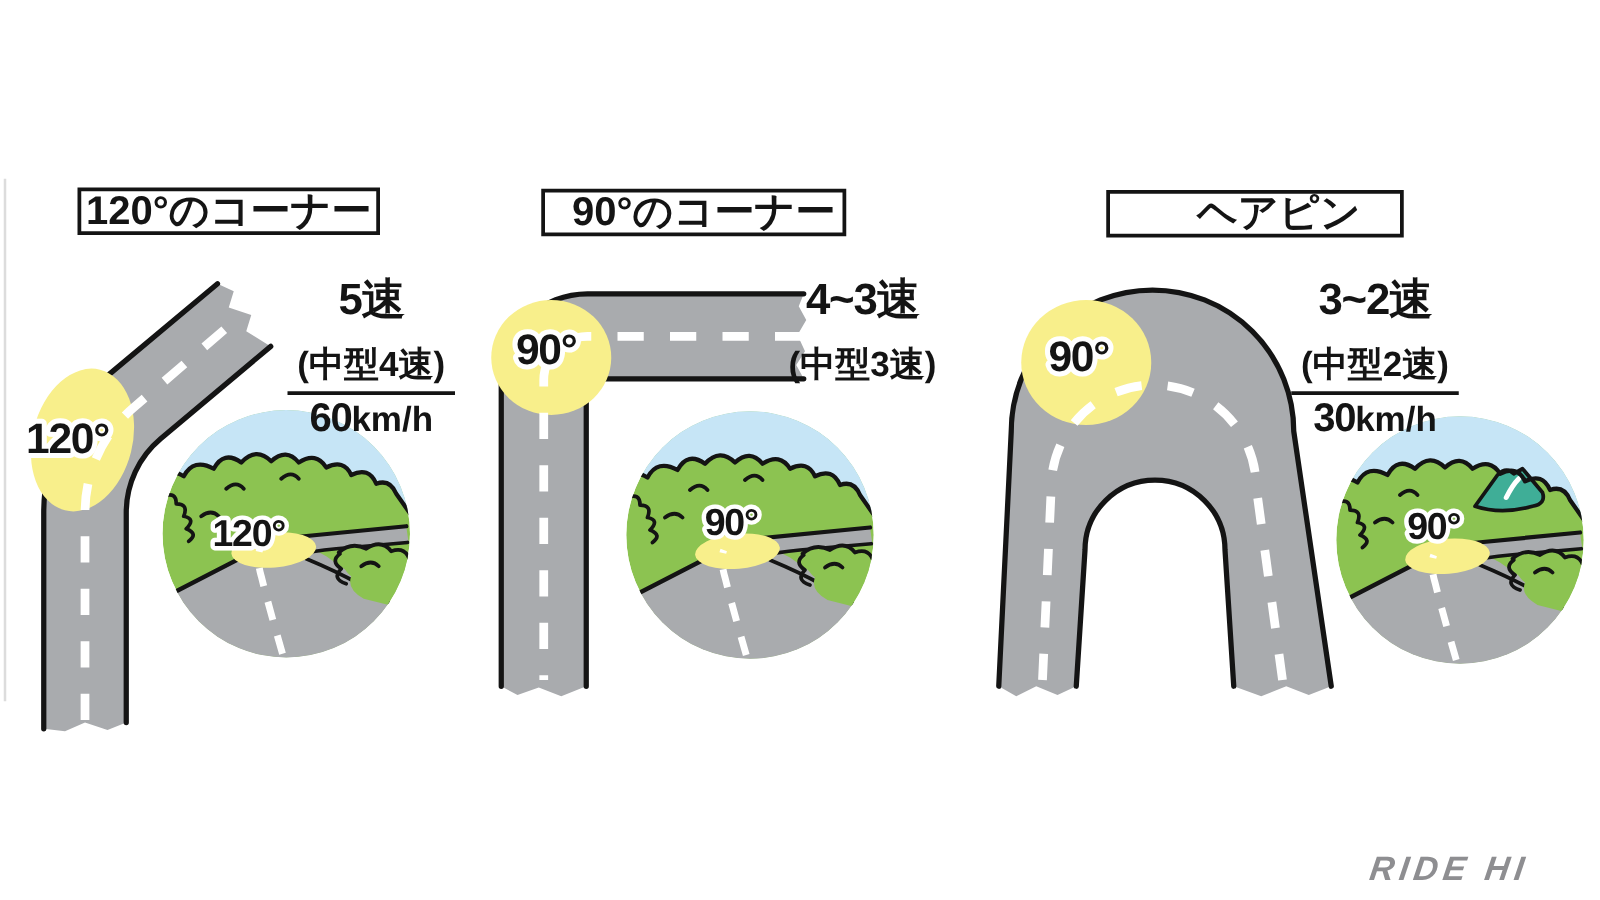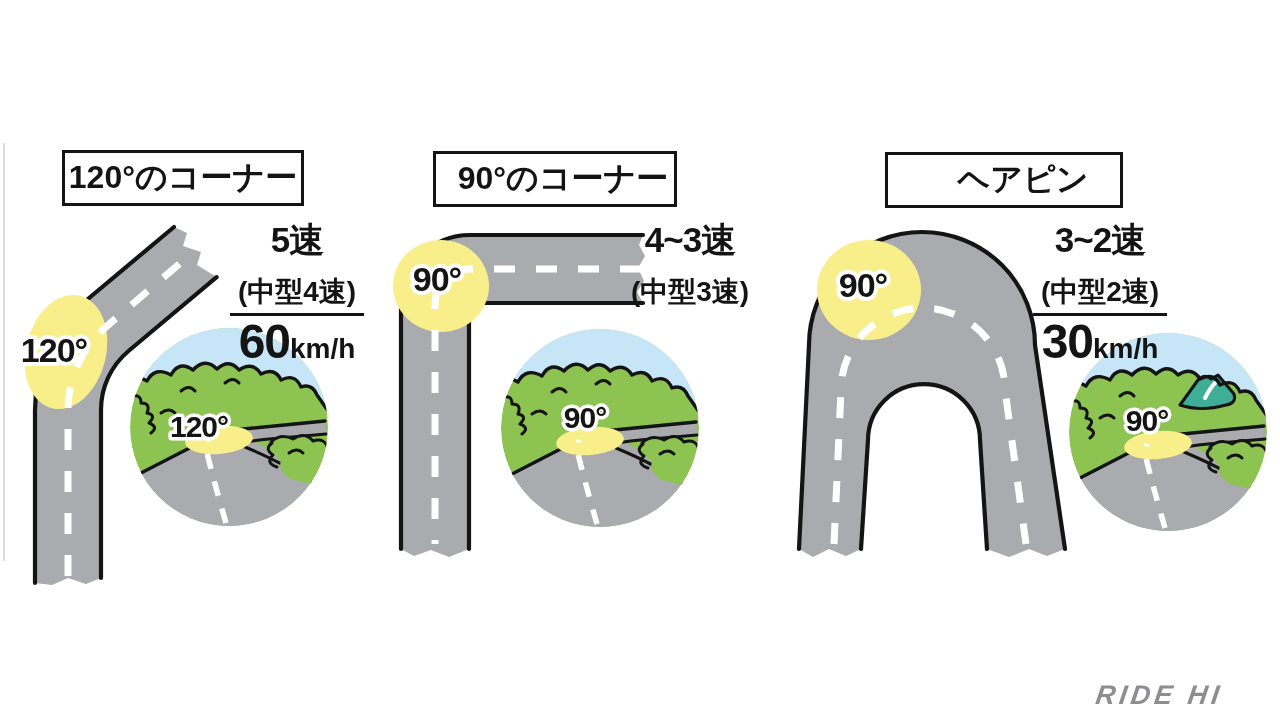--- a/index.html
+++ b/index.html
@@ -33,30 +33,30 @@
   .inset-label {
     font-family:"Liberation Sans","DejaVu Sans",sans-serif;
     font-weight:bold; font-size:30px; letter-spacing:-1px;
     fill:var(--outline-black,#141414);
     stroke:#ffffff; stroke-width:7; paint-order:stroke; stroke-linejoin:round;
     text-anchor:middle;
   }
 
   
   .titlebox {
-    position:absolute; box-sizing:border-box; height:56px;
+    position:absolute; box-sizing:border-box; height:38px;
     border:3.5px solid var(--outline-black,#141414); background:#fff;
     display:flex; align-items:center; justify-content:center;
     font-size:32px; font-weight:bold; letter-spacing:0px; white-space:nowrap;
   }
   .gearblock { position:absolute; width:134px; text-align:center; }
   .gearblock .gear  { font-size:35px; font-weight:bold; line-height:1.0; letter-spacing:-1px; }
   .gearblock .note  { font-size:28px; font-weight:bold; line-height:1.1; margin-top:20px; white-space:nowrap; }
   .gearblock .speed { border-top:3.5px solid var(--outline-black,#141414); margin-top:5px; padding-top:2px; line-height:1.0; white-space:nowrap; }
-  .gearblock .speed .num  { font-size:48px; font-weight:bold; letter-spacing:-1px; }
+  .gearblock .speed .num  { font-size:32px; font-weight:bold; letter-spacing:-1px; }
   .gearblock .speed .unit { font-size:28px; font-weight:bold; }
   .edge-line { position:absolute; left:3px; top:143px; width:2px; height:418px; background:#dcdcdc; }
   .logo {
     position:absolute; left:1096px; top:680px;
     font-size:27px; font-weight:bold; font-style:italic; letter-spacing:4px;
     color:var(--logo-gray,#8e8e91); transform:skewX(-8deg); white-space:nowrap;
   }
 </style>
 </head>
 <body>

